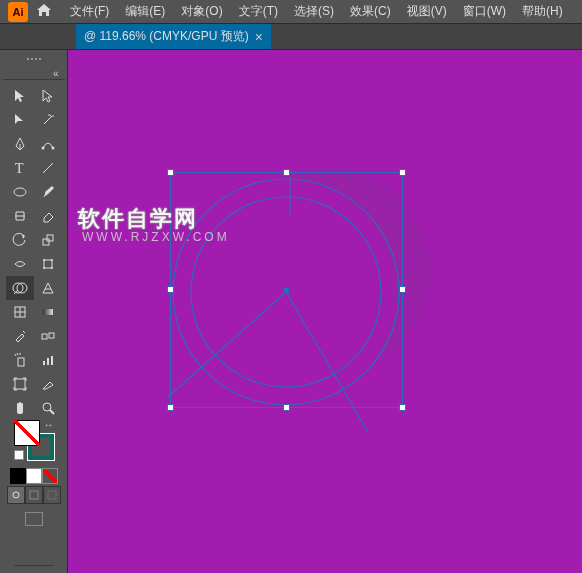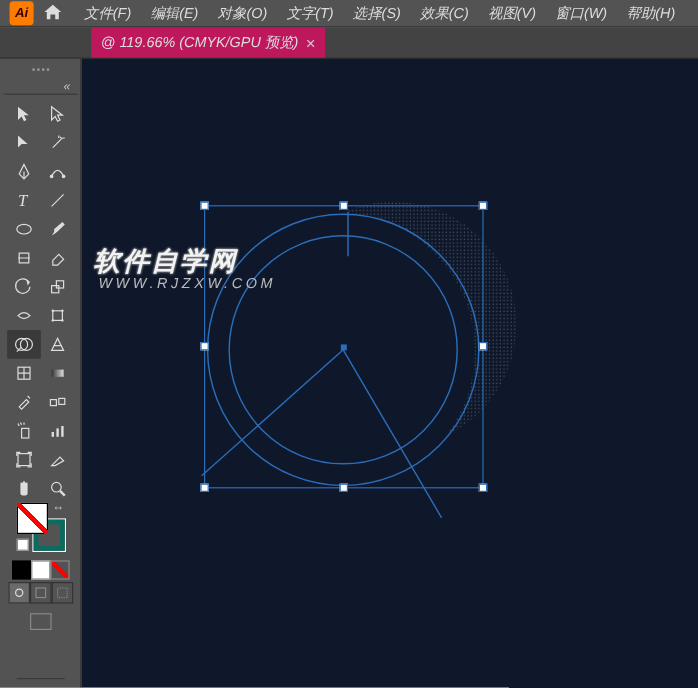--- a/index.html
+++ b/index.html
@@ -1,23 +1,23 @@
 <!DOCTYPE html>
 <html><head>
 <meta charset="utf-8">
 <style>
 * { margin: 0; padding: 0; box-sizing: border-box; }
 body { font-family: "Microsoft YaHei", sans-serif; background: #fff; width: 582px; height: 573px; overflow: hidden; }
-.app-shell { display: flex; flex-direction: column; width: 100%; height: 100%; font-style: italic; }
+.app-shell { display: flex; flex-direction: column; width: 100%; height: 100%; }
 .menu-bar { background: #535353; height: 28px; display: flex; align-items: center; padding: 0 8px; color: #ddd; font-size: 12px; border-bottom: 1px solid #2a2a2a; }
 .app-icon { width: 20px; height: 20px; background: #ff7c00; color: #330000; font-weight: bold; font-size: 11px; display: flex; align-items: center; justify-content: center; border-radius: 3px; margin-right: 8px; }
 .home-icon { color: #ddd; margin-right: 10px; }
 .menu-item { padding: 2px 8px; cursor: default; }
 .tab-bar { background: #434343; height: 26px; display: flex; align-items: center; padding-left: 76px; color: #ddd; font-size: 12px; border-bottom: 1px solid #2a2a2a; }
-.tab { padding: 4px 8px; display: flex; align-items: center; gap: 6px; background: #be185d; }
+.tab { padding: 4px 8px; display: flex; align-items: center; gap: 6px; background: #0369a1; }
 .tab-close { color: #ccc; font-size: 14px; line-height: 1; cursor: pointer; }
 .work-area { display: flex; flex: 1; }
 .tool-panel { width: 68px; background: #535353; border-right: 1px solid #2a2a2a; display: flex; flex-direction: column; align-items: center; padding-top: 8px; }
 .tool-grip { width: 40px; height: 6px; display:flex; justify-content:center; gap:2px; margin-bottom:4px; }
 .tool-grip span { width:2px; height:2px; background:#999; }
 .tool-collapse { width: 62px; height: 12px; border-bottom: 1px solid #3a3a3a; display:flex; justify-content:flex-end; padding-right:6px; color:#ccc; font-size:10px; margin-bottom:4px;}
 .tools-grid { display: grid; grid-template-columns: 28px 28px; gap: 0; }
 .tool { width: 28px; height: 24px; display:flex; align-items:center; justify-content:center; color:#ddd; cursor:pointer; position: relative; }
 .tool.active { background: #3a3a3a; }
 .tool-svg { width:16px; height:16px; }
@@ -27,21 +27,21 @@
 .stroke-sq { position:absolute; bottom:0; right:0; width:26px; height:26px; background:#535353; border:4px solid #0b6b5f; box-shadow: 0 0 0 1px #fff; }
 .swap-arr { position:absolute; top:-2px; right:0; color:#ccc; font-size:10px; }
 .mini-sq { position:absolute; bottom:0; left:0; width:10px; height:10px; border:1px solid #888; background:#fff; }
 .draw-modes { display:flex; gap:0; margin-top:2px; }
 .draw-modes .dm { width:18px; height:18px; border:1px solid #333; display:flex; align-items:center; justify-content:center; }
 .color-row { display:flex; margin-top:4px; }
 .color-row .c { width:16px; height:16px; }
 .screen-row { display:flex; margin-top:8px; gap:0; }
 .screen-row .s { width:18px; height:14px; border:1px solid #888; }
 .grip-foot { margin-top:auto; width: 40px; height:8px; border-top:1px solid #3a3a3a; }
-.canvas-wrap { flex:1; background:#0f172a; position:relative; overflow:hidden; }
+.canvas-wrap { flex:1; background:#a21caf; position:relative; overflow:hidden; }
 .bbox { position:absolute; border:1px solid #2a6db8; }
 .handle { position:absolute; width:7px; height:7px; background:#fff; border:1px solid #2a6db8; }
 .center-pt { position:absolute; width:5px; height:5px; background:#2a6db8; }
 .art-line { stroke:#2a6db8; stroke-width:1.2; fill:none; }
 .crescent-pattern { fill: url(#dots); }
 .watermark { position:absolute; top:154px; left:10px; color:#fff; font-size:22px; font-weight:bold; text-shadow:0 0 2px #888,0 0 2px #888,0 0 2px #888; letter-spacing:2px; opacity:0.95; }
 .watermark-sub { position:absolute; top:180px; left:14px; color:#ccc; font-size:12px; letter-spacing:3px; opacity:0.9; }
 </style>
 </head>
 <body>

